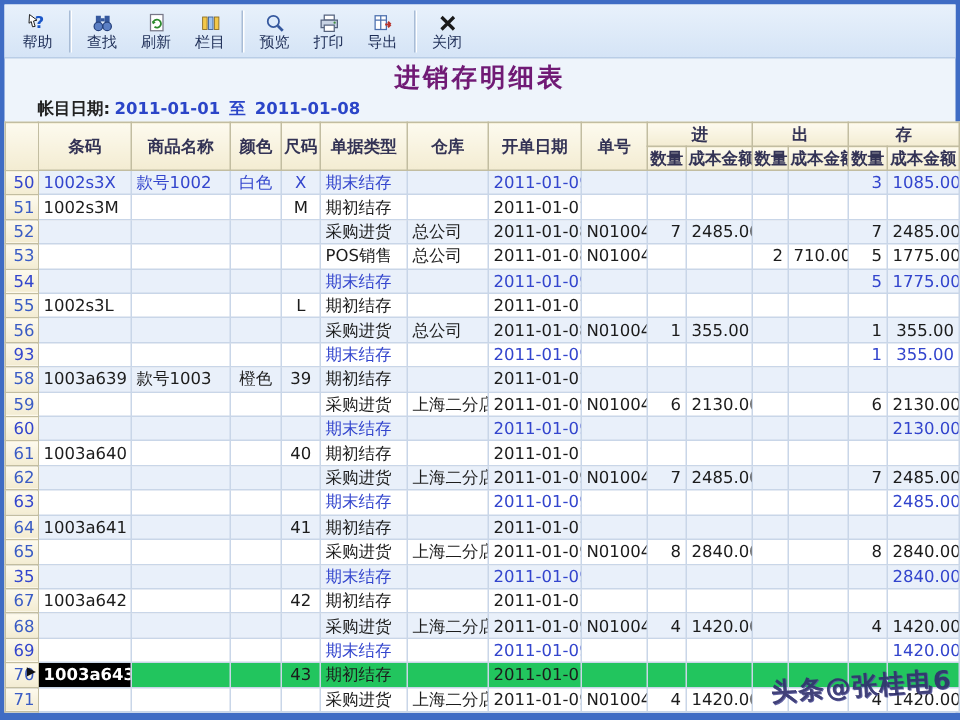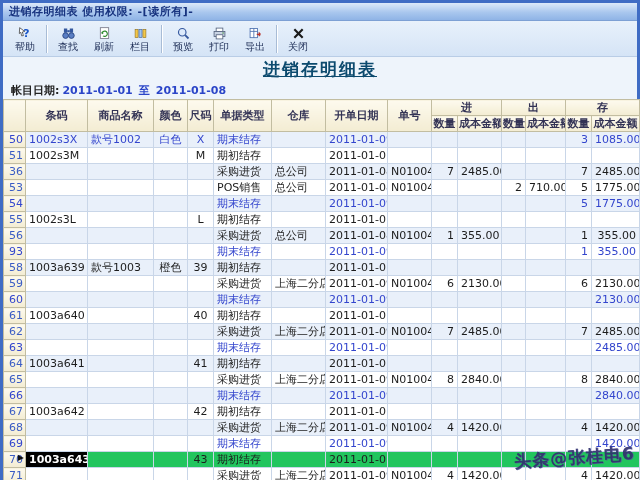--- a/index.html
+++ b/index.html
@@ -34,25 +34,25 @@
     background:transparent; border:1px solid transparent; cursor:pointer;
     color:#1c2c55; font-size:10px; line-height:11px;
   }
   .tbtn svg { width:15px; height:15px; display:block; }
   .tsep { width:1px; height:28px; background:#a8bcd6; margin:0 3px;
           box-shadow:1px 0 0 #fff; }
 
   
   .report-title {
     height:24px; flex:0 0 24px; display:flex; align-items:flex-end; justify-content:center;
-    font-size:17px; font-weight:bold; color:#0c4a6e; letter-spacing:2px;text-decoration:underline;
+    font-size:17px; font-weight:bold; color:#701a75; letter-spacing:2px;
   }
   .date-line {
     height:18px; flex:0 0 18px; display:flex; align-items:center;
-    padding-left:8px; font-weight:bold; color:#222;
+    padding-left:22px; font-weight:bold; color:#222;
   }
   .date-line .blue { color:#2b45c8; margin:0 3px; }
 
   
   .table-wrap { flex:1 1 auto; display:flex; align-items:stretch; padding:0 0 0 0; position:relative; }
   table { border-collapse:collapse; table-layout:fixed; width:618px; background:#fff;
           border:1px solid #8fa3bd; font-size:11px; }
   th, td { border:1px solid #c9d6e8; overflow:hidden; white-space:nowrap; height:15px; padding:0 3px; }
   thead th {
     background:linear-gradient(#fdfaee,#f3ecd2);
@@ -80,23 +80,20 @@
     transform:rotate(-4deg); letter-spacing:1px; opacity:0.92;
     text-shadow:0.6px 0.6px 0 #55559a;
     pointer-events:none;
   }
 </style>
 </head>
 <body>
 
 <div class="window">
 
-  <div class="titlebar">
-    <span>进销存明细表 使用权限: -[读所有]-</span>
-  </div>
 
   <div class="toolbar">
     <div class="tbtn">
       <span>
           <svg viewBox="0 0 18 18">
             <text x="10" y="13" font-size="13" font-weight="bold" fill="#1a56c8" text-anchor="middle">?</text>
             <path d="M2 2 L8 6.5 L5.2 7.2 L6.5 11.5 L4.4 11.8 L3.4 7.6 L1.6 9 Z" fill="#fff" stroke="#222" stroke-width="0.8"></path>
           </svg>
         </span>
       <span>帮助</span>
@@ -258,21 +255,21 @@
             <td class="a-c">2011-01-01</td>
             <td class="a-l"></td>
             <td class="a-r"></td>
             <td class="a-r"></td>
             <td class="a-r"></td>
             <td class="a-r"></td>
             <td class="a-r"></td>
             <td class="a-r"></td>
           </tr>
           <tr class="alt">
-            <td class="rownum">36</td>
+            <td class="rownum">52</td>
             <td class="a-l"></td>
             <td class="a-l"></td>
             <td class="a-c"></td>
             <td class="a-c"></td>
             <td class="a-l">采购进货</td>
             <td class="a-l">总公司</td>
             <td class="a-c">2011-01-08</td>
             <td class="a-l">N010042</td>
             <td class="a-r">7</td>
             <td class="a-r">2485.00</td>
@@ -496,21 +493,21 @@
             <td class="a-c">2011-01-09</td>
             <td class="a-l">N010049</td>
             <td class="a-r">8</td>
             <td class="a-r">2840.00</td>
             <td class="a-r"></td>
             <td class="a-r"></td>
             <td class="a-r">8</td>
             <td class="a-r">2840.00</td>
           </tr>
           <tr class="summary alt">
-            <td class="rownum">66</td>
+            <td class="rownum">35</td>
             <td class="a-l"></td>
             <td class="a-l"></td>
             <td class="a-c"></td>
             <td class="a-c"></td>
             <td class="a-l">期末结存</td>
             <td class="a-l"></td>
             <td class="a-c">2011-01-09</td>
             <td class="a-l"></td>
             <td class="a-r"></td>
             <td class="a-r"></td>

